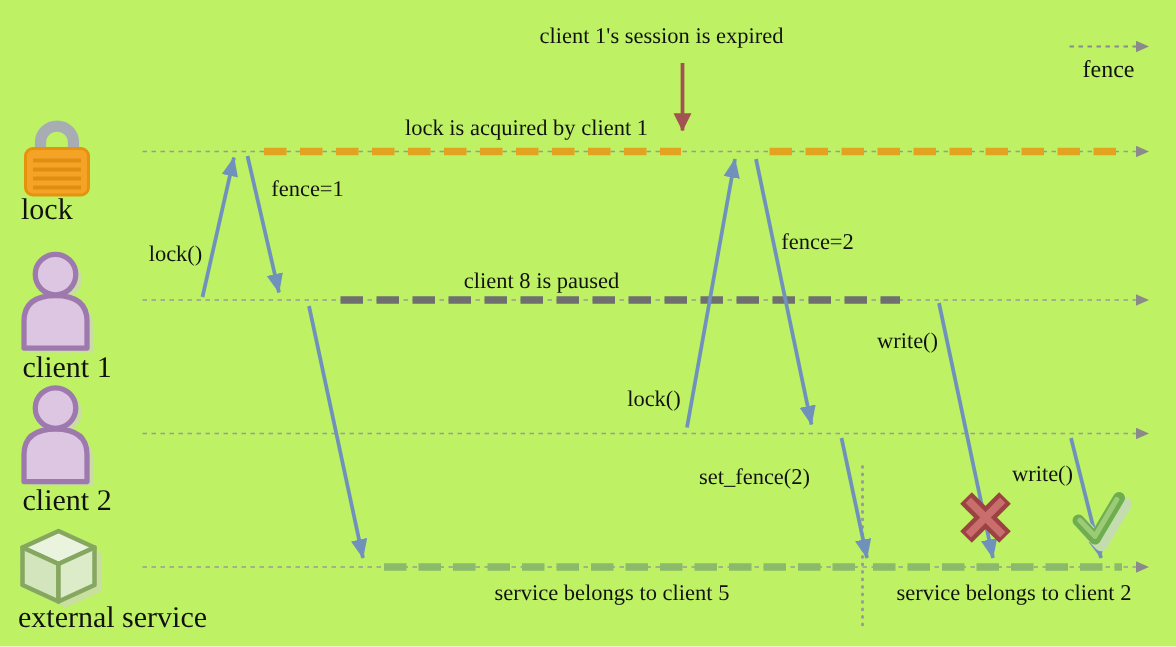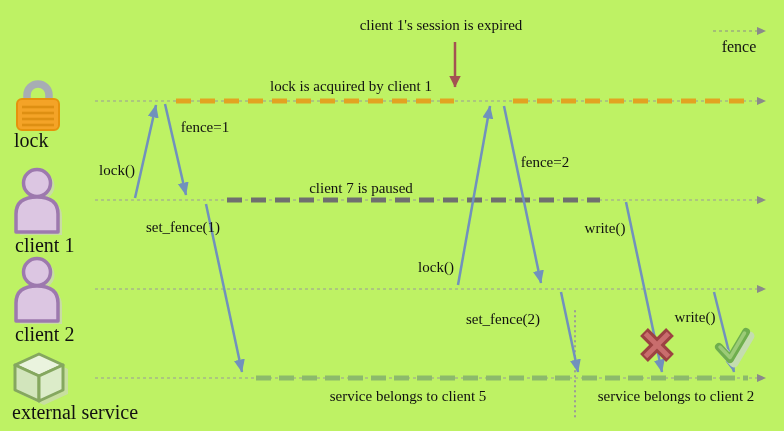--- a/index.html
+++ b/index.html
@@ -110,27 +110,26 @@
       <polygon points="39,354 63,365 39,376 15,365" fill="#eaf3de" stroke="#85a75f" stroke-width="3" stroke-linejoin="round"></polygon>
       <polygon points="15,365 39,376 39,401 15,390" fill="#d2e5bc" stroke="#85a75f" stroke-width="3" stroke-linejoin="round"></polygon>
       <polygon points="39,376 63,365 63,390 39,401" fill="#dcecc9" stroke="#85a75f" stroke-width="3" stroke-linejoin="round"></polygon>
     </g>
   </svg>
 
   <span class="lbl" style="left:441px;top:25px;">client 1's session is expired</span>
   <span class="lbl" style="left:739px;top:47px;font-size:16px;">fence</span>
 
   <span class="lbl" style="left:315px;top:86px;margin-left:36px;">lock is acquired by client 1</span>
-  <span class="lbl" style="left:361px;top:188px;">client 7 is paused</span>
+  <span class="lbl" style="left:361px;top:188px;">client 8 is paused</span>
   <span class="lbl" style="left:408px;top:396px;">service belongs to client 5</span>
   <span class="lbl" style="left:676px;top:396px;">service belongs to client 2</span>
 
   <span class="lbl" style="left:117px;top:170px;">lock()</span>
   <span class="lbl" style="left:205px;top:127px;">fence=1</span>
-  <span class="lbl" style="left:183px;top:227px;">set_fence(1)</span>
   <span class="lbl" style="left:436px;top:267px;">lock()</span>
   <span class="lbl" style="left:545px;top:142px;margin-top:20px;">fence=2</span>
   <span class="lbl" style="left:503px;top:319px;">set_fence(2)</span>
   <span class="lbl" style="left:605px;top:228px;">write()</span>
   <span class="lbl" style="left:695px;top:317px;">write()</span>
 
   <span class="lbl left actor-lbl" style="left:14px;top:140px;">lock</span>
   <span class="lbl left actor-lbl" style="left:15px;top:245px;">client 1</span>
   <span class="lbl left actor-lbl" style="left:15px;top:334px;">client 2</span>
   <span class="lbl left actor-lbl" style="left:12px;top:412px;">external service</span>

